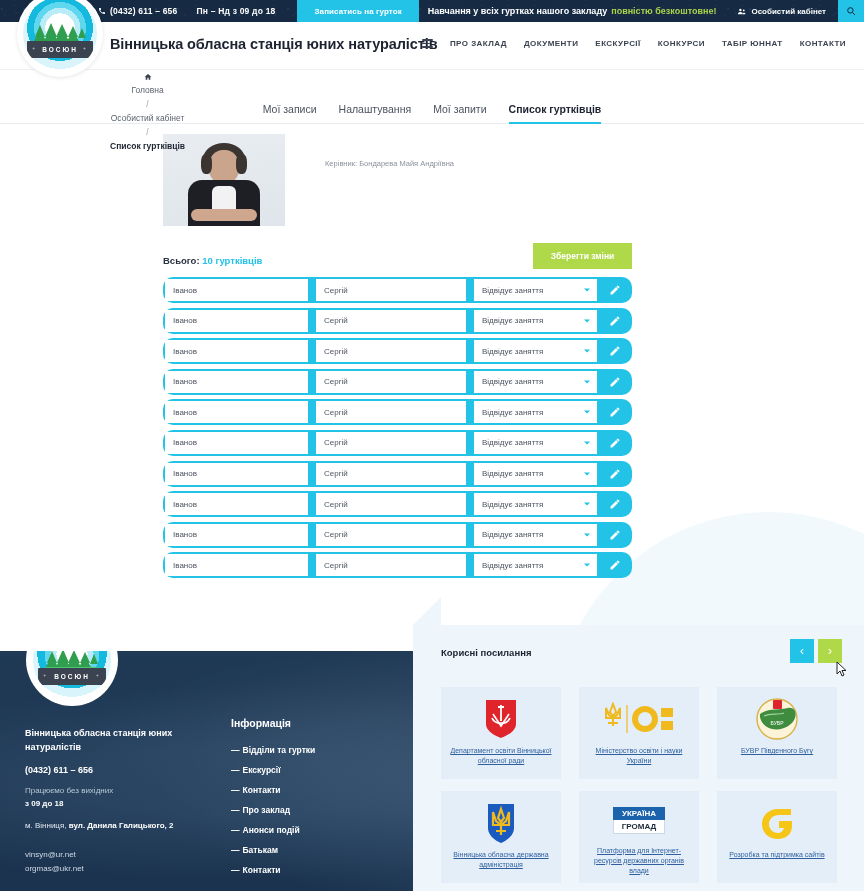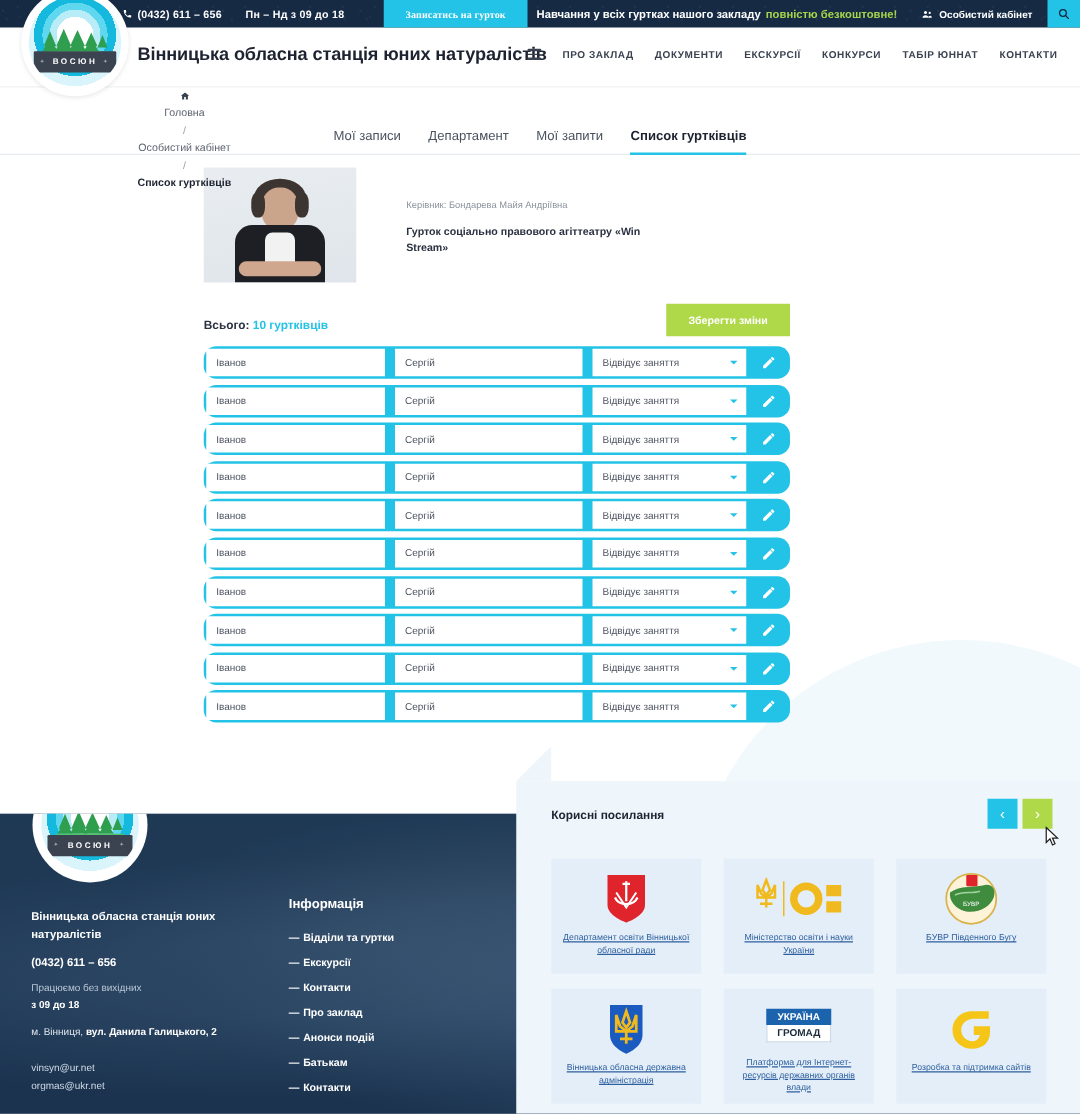--- a/index.html
+++ b/index.html
@@ -28,23 +28,23 @@
       radial-gradient(circle at 80% 60%, rgba(255,255,255,.04) 0 1px, transparent 1px);
     background-size: 22px 22px, 18px 22px, 26px 22px, 20px 22px;
     pointer-events: none;
   }
   .tb-phone {
     margin-left: 98px; display: flex; align-items: center; gap: 4px;
     letter-spacing: .2px; z-index: 2;
   }
   .tb-hours { margin-left: 19px; display: flex; align-items: center; letter-spacing: .2px; z-index: 2; }
   .tb-signup {
-    margin-left: 32px; background: #22c3e6; color: #fff;
+    margin-left: 22px; background: #22c3e6; color: #fff;
     display: flex; align-items: center; padding: 0 17px;
-    font-size: 8px; letter-spacing: .1px; z-index: 2; font-family: Liberation Serif, serif;
+    font-size: 8px; letter-spacing: .1px; z-index: 2;
   }
   .tb-promo {
     flex: 1; display: flex; align-items: center; justify-content: center;
     gap: 4px; font-size: 9px; z-index: 2;
   }
   .tb-promo .hl { color: #a8d44a; }
   .tb-cab {
     display: flex; align-items: center; gap: 5px; padding: 0 12px;
     font-size: 8px; z-index: 2;
   }
@@ -431,39 +431,38 @@
           <rect x="40" y="20" width="2.5" height="5"></rect>
             <rect x="46" y="20" width="2.5" height="5"></rect>
         </g>
       </svg>
       <div class="logo-ribbon">ВОСЮН</div>
     </div>
   </div>
 
   <div class="tabbar">
     <div class="tab">Мої записи</div>
-    <div class="tab">Департамент</div>
+    <div class="tab">Налаштування</div>
     <div class="tab">Мої запити</div>
     <div class="tab active">Список гуртківців</div>
   </div>
 
   <div class="decor-circle"></div>
 
   <div class="profile">
     <div class="photo">
       <div class="hair"></div>
       <div class="head"></div>
       <div class="hair2"></div>
       <div class="body"></div>
       <div class="top"></div>
       <div class="arms"></div>
     </div>
     <div class="profile-text">
       <div class="lead-line">Керівник: Бондарева Майя Андріївна</div>
-      <div class="club-name">Гурток соціально правового агіттеатру «Win Stream»</div>
     </div>
   </div>
 
   <div class="total">
     <span>Всього:</span>
     <span class="num">10 гуртківців</span>
   </div>
   <button class="save-btn">Зберегти зміни</button>
 
   <div class="table">

